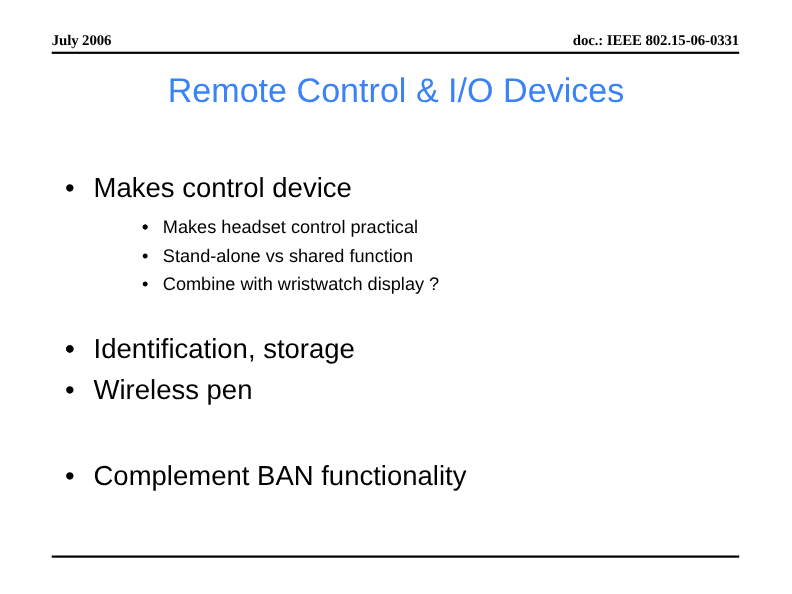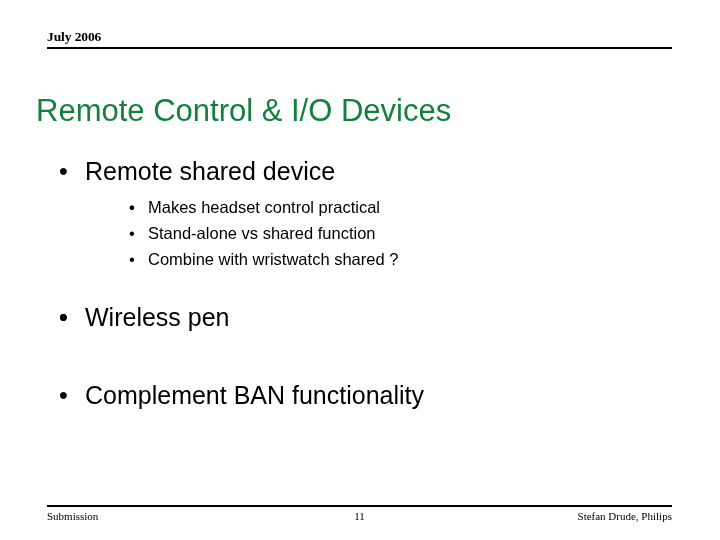--- a/index.html
+++ b/index.html
@@ -54,27 +54,28 @@
     top: 18px;
     width: 625px;
     height: 0;
     border-top: 2.5px solid #000000;
   }
 
   
   .title {
     position: absolute;
     left: 36px;
-    top: 92px;
+    top: 64px;
     width: 648px;
+    text-align: center;
     font-family: "Liberation Sans", sans-serif;
     font-size: 31px;
     line-height: 38px;
     font-weight: normal;
-    color: #15803d;
+    color: #3b82f6;
     white-space: nowrap;
   }
 
   
   .body {
     position: absolute;
     left: 47px;
     top: 152px;
     width: 625px;
   }
@@ -151,75 +152,72 @@
   .footer-right { flex: 0 0 33.33%; text-align: right; white-space: nowrap; }
 </style>
 </head>
 <body>
 
 <div class="slide">
 
   <div class="header">
     <div class="header-row">
       <span class="header-left">July 2006</span>
+      <span class="header-right">doc.: IEEE 802.15-06-0331</span>
     </div>
     <div class="header-rule"></div>
   </div>
 
   <div class="title">Remote Control &amp; I/O Devices</div>
 
   <div class="body">
 
     <div class="lvl1">
       <span class="bullet">•</span>
-      <span>Remote shared device</span>
+      <span>Makes control device</span>
     </div>
 
     <div class="sublist">
       <div class="lvl2">
         <span class="bullet">•</span>
       </div>
       <div class="lvl2">
         <span class="bullet">•</span>
         <span>Makes headset control practical</span>
       </div>
       <div class="lvl2">
         <span class="bullet">•</span>
         <span>Stand-alone vs shared function</span>
       </div>
       <div class="lvl2">
         <span class="bullet">•</span>
-        <span>Combine with wristwatch shared ?</span>
+        <span>Combine with wristwatch display ?</span>
       </div>
     </div>
 
     <div class="gap-before-group2"></div>
 
     <div class="lvl1">
       <span class="bullet">•</span>
     </div>
     <div class="lvl1">
       <span class="bullet">•</span>
+      <span>Identification, storage</span>
     </div>
     <div class="lvl1">
       <span class="bullet">•</span>
       <span>Wireless pen</span>
     </div>
 
     <div class="gap-before-group3"></div>
 
     <div class="lvl1">
       <span class="bullet">•</span>
       <span>Complement BAN functionality</span>
     </div>
 
   </div>
 
   <div class="footer">
     <div class="footer-rule"></div>
-    <div class="footer-row">
-      <span class="footer-left">Submission</span>
-      <span class="footer-mid">11</span>
-      <span class="footer-right">Stefan Drude, Philips</span>
-    </div>
   </div>
 
 </div>
 
 </body></html>

